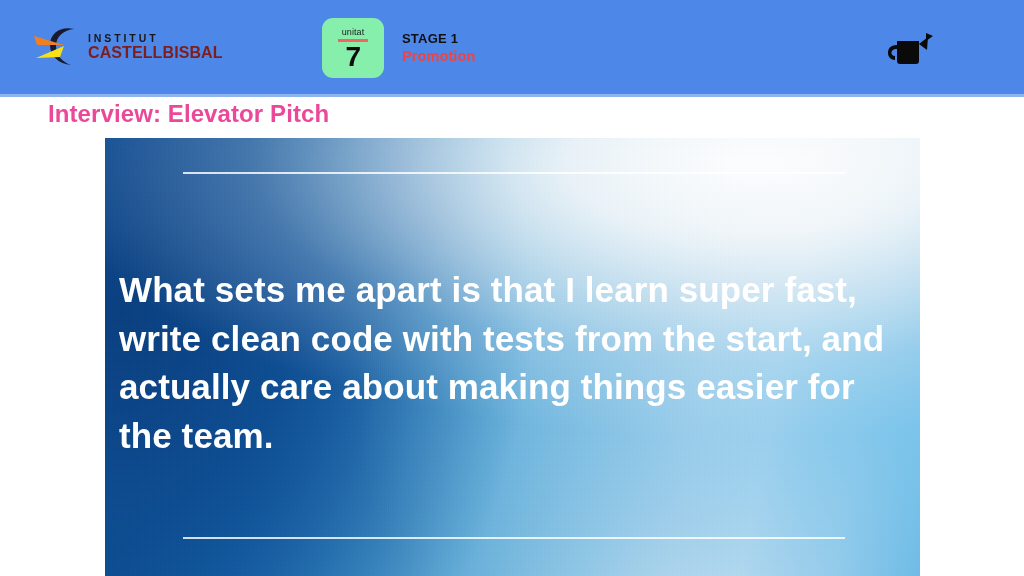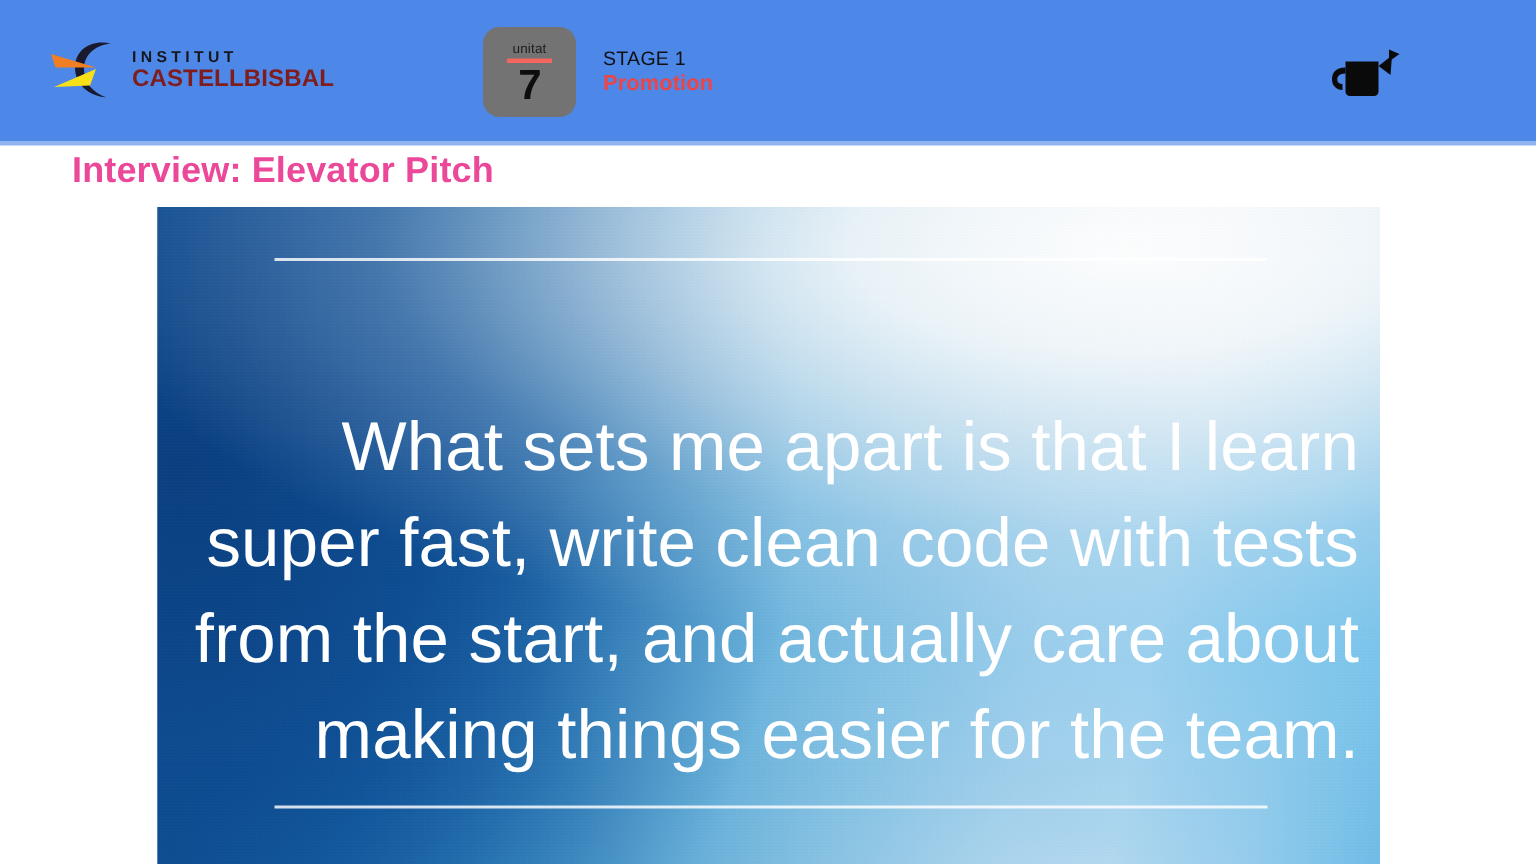--- a/index.html
+++ b/index.html
@@ -75,21 +75,21 @@
     position: absolute;
     left: 322px;
     top: 18px;
     display: flex;
     align-items: center;
     gap: 18px;
   }
   .unit-badge {
     width: 62px;
     height: 60px;
-    background: #737373;
+    background: #86efac;
     border-radius: 11px;
     display: flex;
     flex-direction: column;
     align-items: center;
     justify-content: center;
     padding-top: 2px;
   }
   .unit-label {
     font-size: 9px;
     color: #1c1c1c;
@@ -105,21 +105,21 @@
   .unit-number {
     font-size: 28px;
     font-weight: 700;
     color: #0d0d0d;
     line-height: 1;
     letter-spacing: -0.5px;
   }
   .stage-text { line-height: 1.32; }
   .stage-line1 {
     font-size: 13px;
-    font-weight: 400;
+    font-weight: 700;
     color: #101010;
     letter-spacing: .2px;
   }
   .stage-line2 {
     font-size: 14.5px;
     font-weight: 700;
     color: #ef4444;
     letter-spacing: .1px;
   }
 
@@ -211,24 +211,24 @@
     background: rgba(255,255,255,.82);
   }
   .rule-top { top: 34px; }
   .rule-bottom { top: 399px; }
 
   .quote-text {
     position: absolute;
     left: 14px;
     right: 14px;
     top: 128px;
-    text-align: right;
+    text-align: left;
     color: #ffffff;
-    font-size: 46px;
-    font-weight: 400;
+    font-size: 35px;
+    font-weight: 700;
     line-height: 1.39;
     letter-spacing: .1px;
     font-family: "Liberation Sans", sans-serif;
   }
 </style>
 </head>
 <body>
 
 <div id="app">
 

